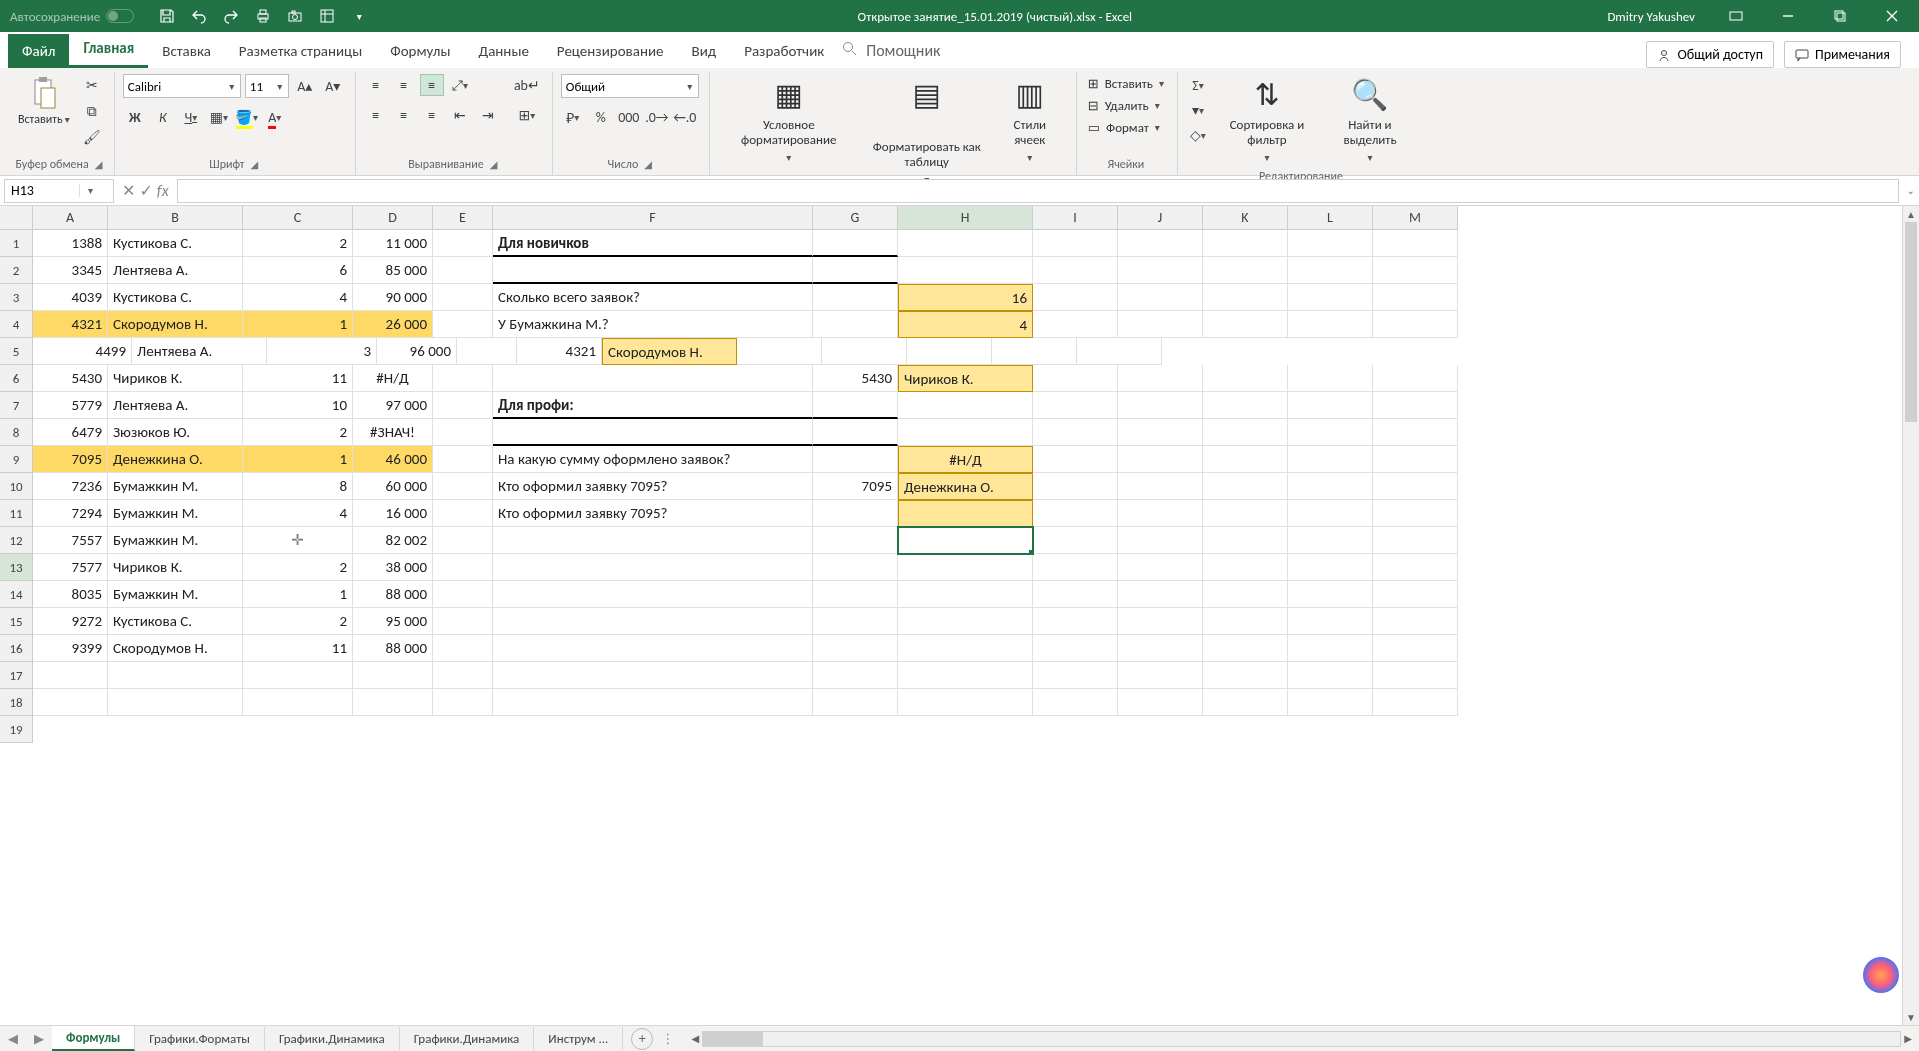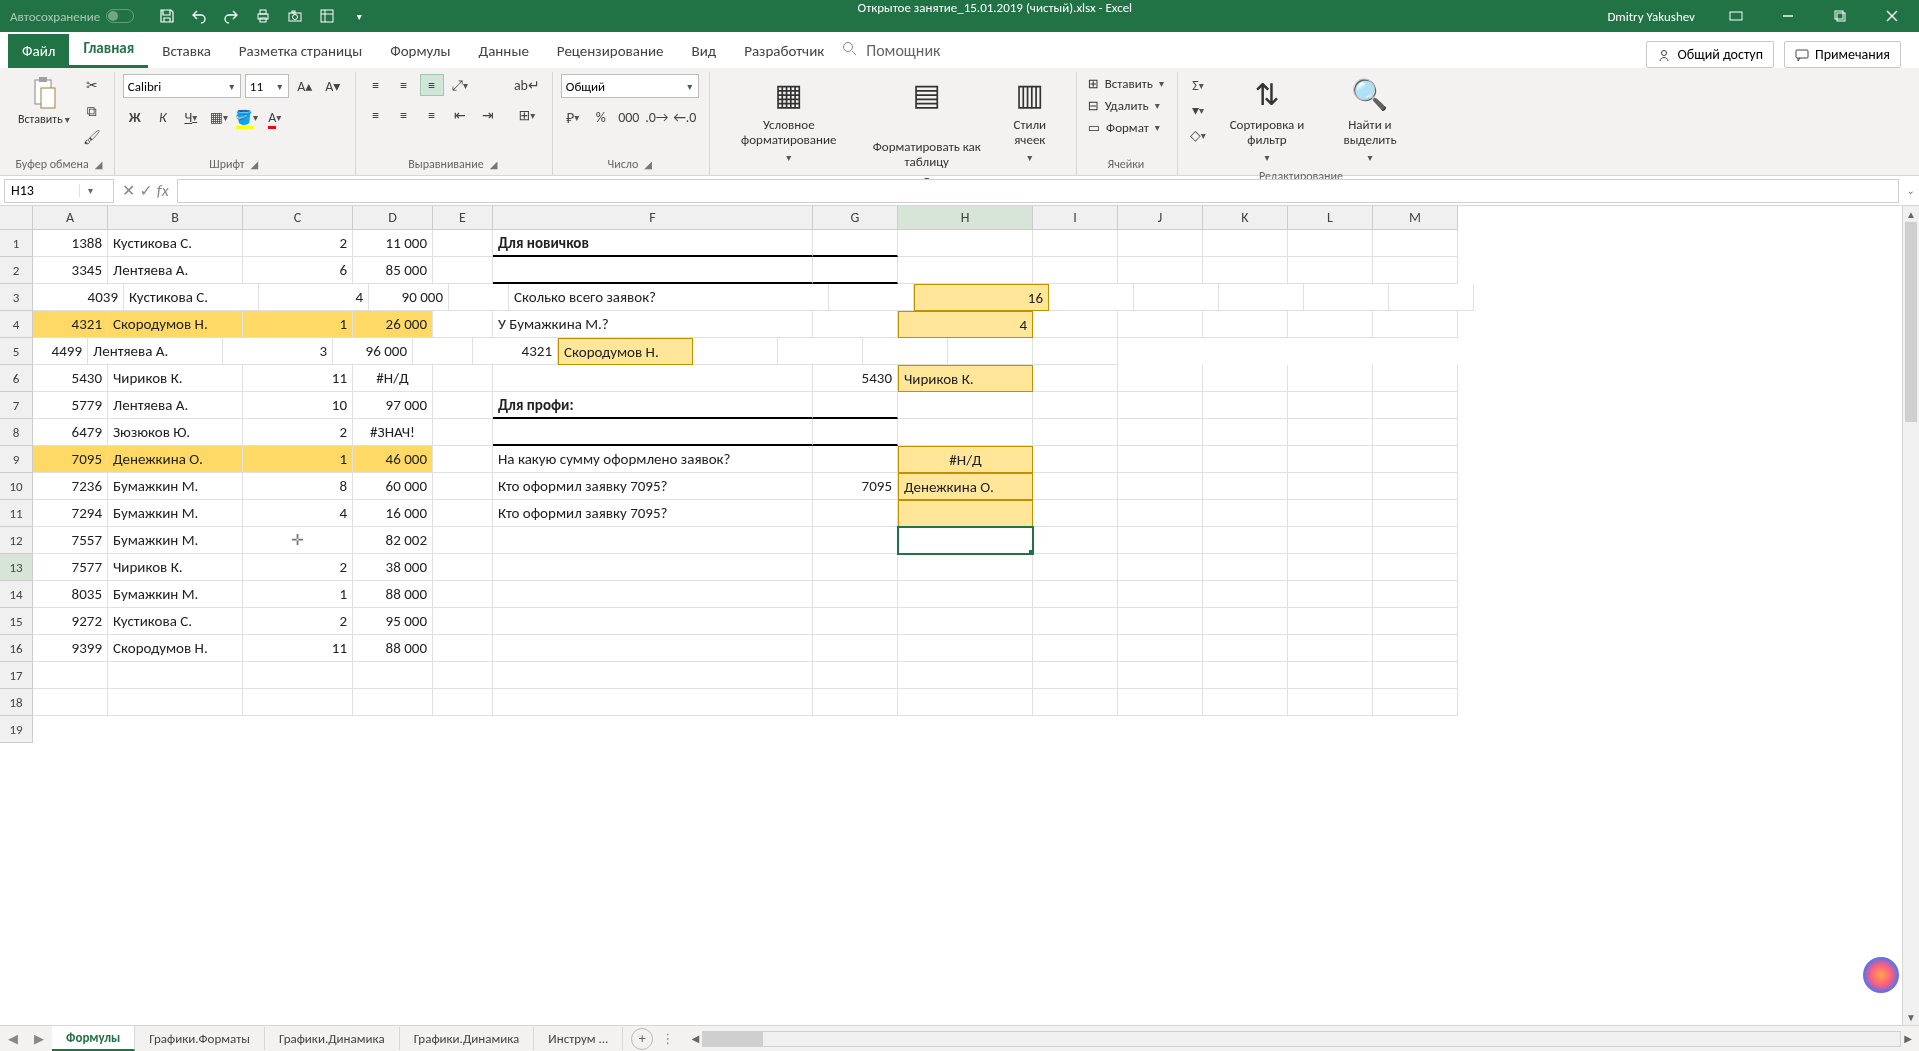--- a/index.html
+++ b/index.html
@@ -1,19 +1,19 @@
 <!DOCTYPE html>
 <html><head>
 <meta charset="utf-8">
 <style>
 * { box-sizing: border-box; margin: 0; padding: 0; font-family: "Segoe UI", Calibri, sans-serif; }
 body { background: #fff; width: 1919px; height: 1051px; overflow: hidden; position: relative; }
 
 
-.title-bar { height: 32px; background: #217346; color: #fff; display: flex; font-size: 13px; }
+.title-bar { height: 32px; background: #217346; color: #fff; display: flex; align-items: center; font-size: 13px; }
 .title-left { display: flex; align-items: center; gap: 8px; padding: 0 10px; }
 .autosave { opacity: .6; display: flex; align-items: center; gap: 6px; }
 .autosave-toggle { width: 28px; height: 14px; border: 1px solid rgba(255,255,255,.5); border-radius: 8px; position: relative; }
 .autosave-toggle::after { content:""; width:10px; height:10px; border-radius:50%; background:rgba(255,255,255,.6); position:absolute; left:1px; top:1px; }
 .qat { display:flex; gap:6px; margin-left:12px; }
 .qat-btn { width:26px; height:26px; display:flex; align-items:center; justify-content:center; cursor:pointer; }
 .title-center { flex:1; text-align:center; }
 .title-right { display:flex; align-items:center; gap:6px; padding-right:4px; }
 .user-name { margin-right:12px; }
 .win-btn { width:46px; height:32px; display:flex; align-items:center; justify-content:center; cursor:pointer; }
@@ -455,21 +455,21 @@
         <div class="cell thick-bb" style="width: 320px;"></div>
         <div class="cell right thick-bb" style="width: 85px;"></div>
         <div class="cell " style="width: 135px;"></div>
         <div class="cell " style="width: 85px;"></div>
         <div class="cell " style="width: 85px;"></div>
         <div class="cell " style="width: 85px;"></div>
         <div class="cell " style="width: 85px;"></div>
         <div class="cell " style="width: 85px;"></div>
       </div>
       <div class="row">
-        <div class="cell right" style="width: 91px;">4039</div>
+        <div class="cell right" style="width: 75px;">4039</div>
         <div class="cell " style="width: 135px;">Кустикова С.</div>
         <div class="cell right" style="width: 110px;">4</div>
         <div class="cell right" style="width: 80px;">90 000</div>
         <div class="cell " style="width: 60px;"></div>
         <div class="cell " style="width: 320px;">Сколько всего заявок?</div>
         <div class="cell right" style="width: 85px;"></div>
         <div class="cell right orange-box" style="width: 135px;">16</div>
         <div class="cell " style="width: 85px;"></div>
         <div class="cell " style="width: 85px;"></div>
         <div class="cell " style="width: 85px;"></div>
@@ -485,21 +485,21 @@
         <div class="cell " style="width: 320px;">У Бумажкина М.?</div>
         <div class="cell right" style="width: 85px;"></div>
         <div class="cell right orange-box" style="width: 135px;">4</div>
         <div class="cell " style="width: 85px;"></div>
         <div class="cell " style="width: 85px;"></div>
         <div class="cell " style="width: 85px;"></div>
         <div class="cell " style="width: 85px;"></div>
         <div class="cell " style="width: 85px;"></div>
       </div>
       <div class="row">
-        <div class="cell right" style="width: 55px;">4499</div>
+        <div class="cell right" style="width: 99px;">4499</div>
         <div class="cell " style="width: 135px;">Лентяева А.</div>
         <div class="cell right" style="width: 110px;">3</div>
         <div class="cell right" style="width: 80px;">96 000</div>
         <div class="cell " style="width: 60px;"></div>
         <div class="cell right" style="width: 85px;">4321</div>
         <div class="cell orange-box" style="width: 135px;">Скородумов Н.</div>
         <div class="cell " style="width: 85px;"></div>
         <div class="cell " style="width: 85px;"></div>
         <div class="cell " style="width: 85px;"></div>
         <div class="cell " style="width: 85px;"></div>

